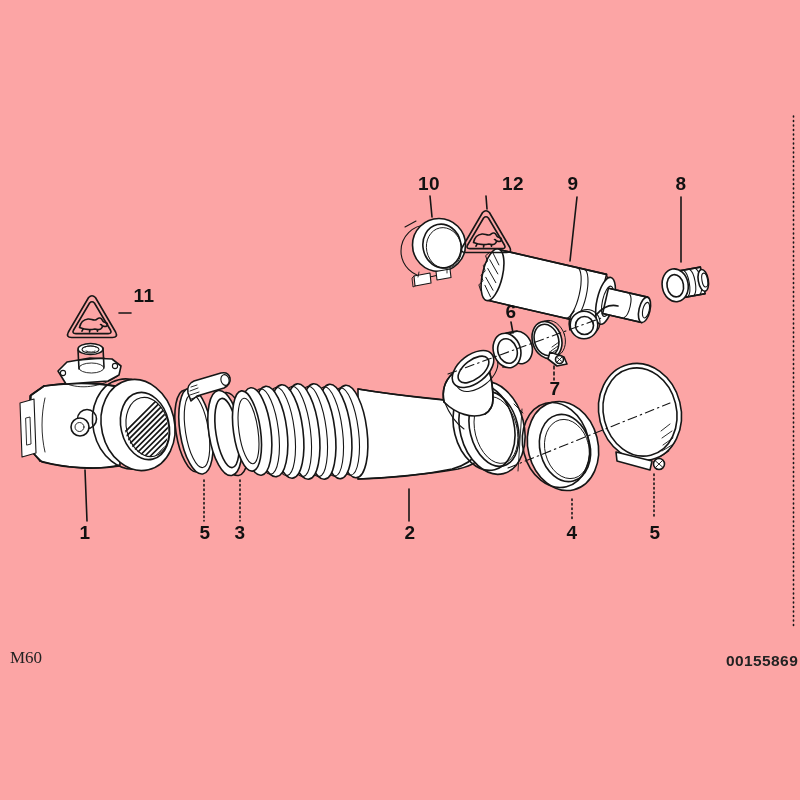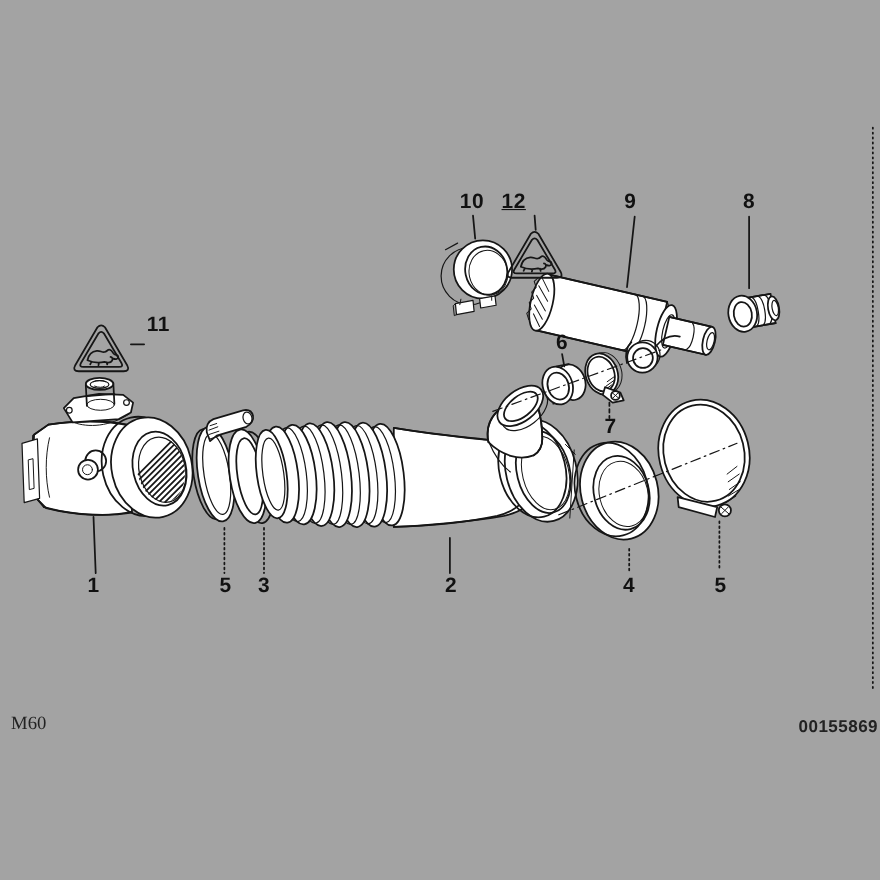--- a/index.html
+++ b/index.html
@@ -1,16 +1,16 @@
 <!DOCTYPE html>
 <html><head>
 <meta charset="utf-8">
 <style>
   html,body{margin:0;padding:0;background:#fff;}
-  .stage{position:relative;width:800px;height:800px;background:#a3a3a3;overflow:hidden;
+  .stage{position:relative;width:800px;height:800px;background:#fca5a5;overflow:hidden;
          font-family:"Liberation Sans",sans-serif;}
   .stage svg{position:absolute;left:0;top:0;}
   svg *{stroke:#161616;fill:none;stroke-width:1.6;stroke-linecap:round;stroke-linejoin:round;}
   svg .f{fill:#ffffff;}
   svg .thin{stroke-width:1.1;}
   svg .hair{stroke-width:0.9;}
   .callout{position:absolute;transform:translate(-50%,-50%);
            font:bold 19px "Liberation Sans",sans-serif;color:#111;letter-spacing:.5px;white-space:nowrap;}
   .footer-left{position:absolute;left:10px;top:648px;
            font:17px "Liberation Serif",serif;color:#222;}
@@ -218,21 +218,21 @@
     <line x1="409" y1="489" x2="409" y2="521"></line>
     <line x1="572" y1="499" x2="572" y2="519" stroke-dasharray="1.5 3"></line>
     <line x1="654" y1="474" x2="654" y2="519" stroke-dasharray="1.5 3"></line>
   </g>
 
   <line x1="793.5" y1="116" x2="793.5" y2="627" stroke="#8a8a8a" stroke-width="1" stroke-dasharray="1 3.5"></line>
 </svg>
 
   <div id="callouts">
       <div class="callout" style="left: 429px; top: 184px;">10</div>
-      <div class="callout" style="left: 467px; top: 184px; text-decoration: underline;">12</div>
+      <div class="callout" style="left: 513px; top: 184px;">12</div>
       <div class="callout" style="left: 573px; top: 184px;">9</div>
       <div class="callout" style="left: 681px; top: 184px;">8</div>
       <div class="callout" style="left: 144px; top: 296px;">11</div>
       <div class="callout" style="left: 511px; top: 312px;">6</div>
       <div class="callout" style="left: 555px; top: 389px;">7</div>
       <div class="callout" style="left: 85px; top: 533px;">1</div>
       <div class="callout" style="left: 205px; top: 533px;">5</div>
       <div class="callout" style="left: 240px; top: 533px;">3</div>
       <div class="callout" style="left: 410px; top: 533px;">2</div>
       <div class="callout" style="left: 572px; top: 533px;">4</div>

